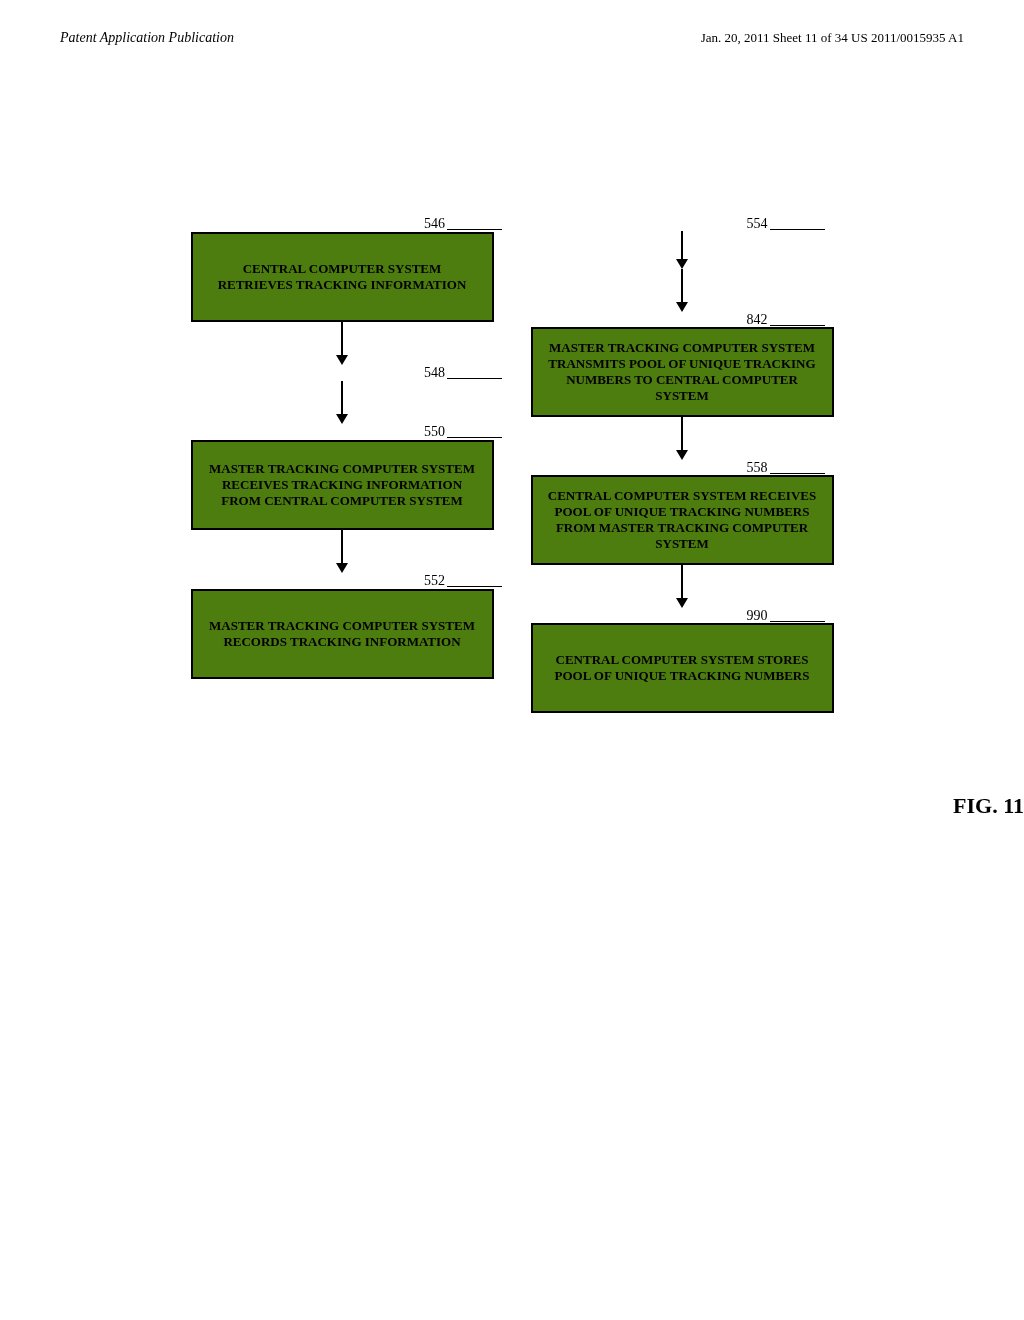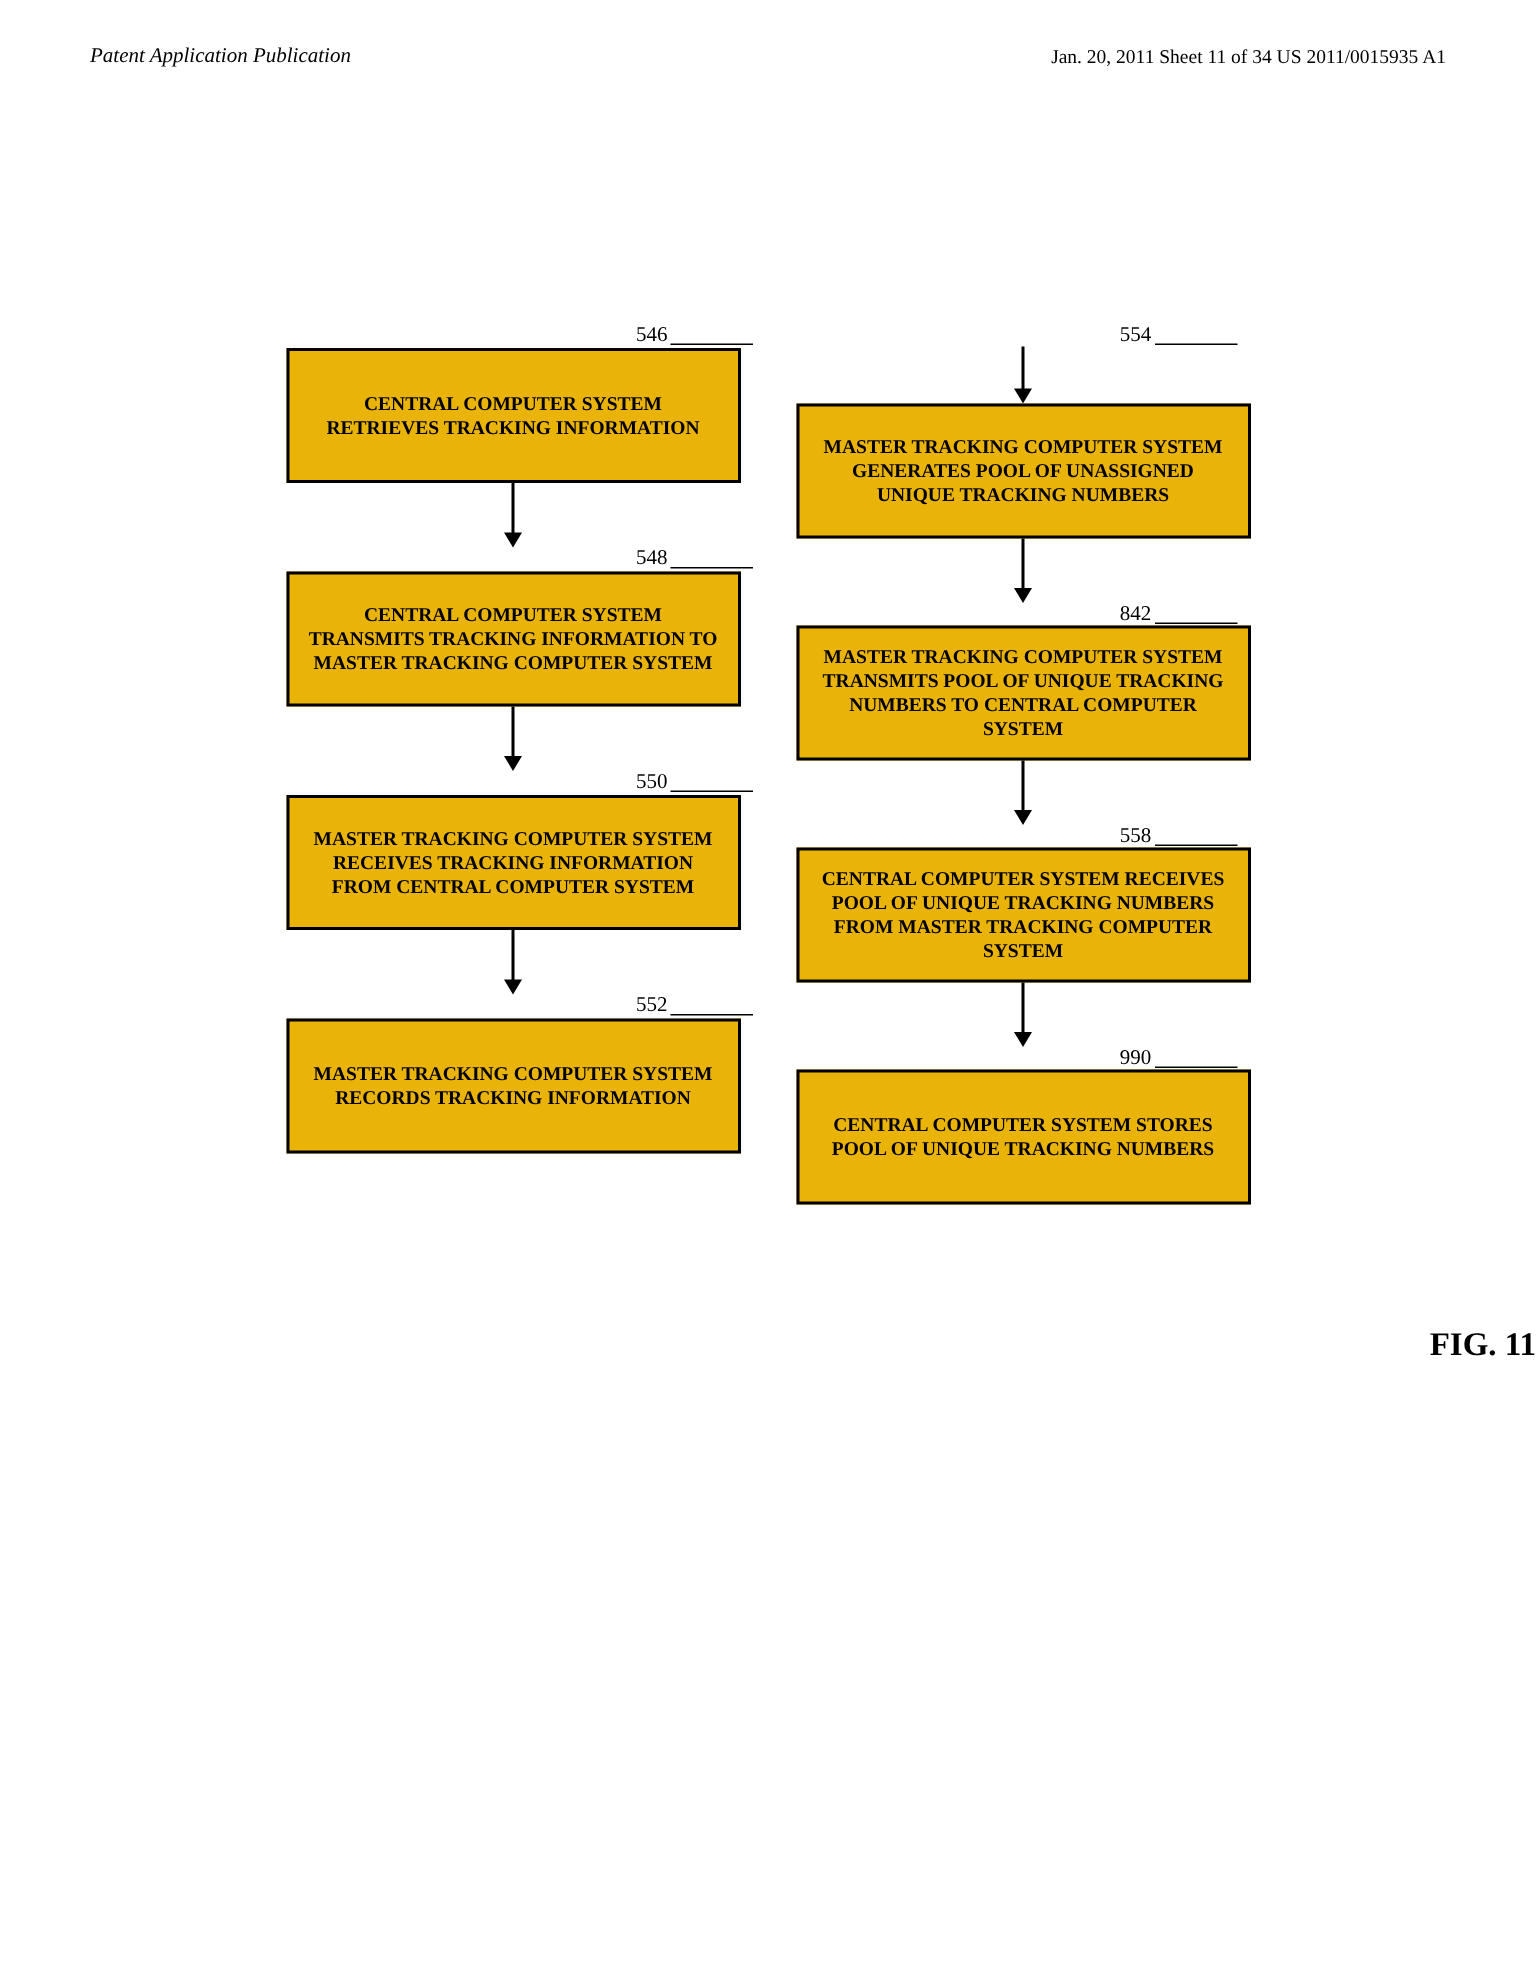--- a/index.html
+++ b/index.html
@@ -59,21 +59,21 @@
       border: 2px solid #000;
       width: 303px;
       min-height: 90px;
       display: flex;
       align-items: center;
       justify-content: center;
       text-align: center;
       font-size: 13px;
       font-weight: bold;
       padding: 10px 12px;
-      background: #eab308;
+      background: #4d7c0f;
       position: relative;
     }
 
     
     .arrow-down {
       width: 2px;
       height: 35px;
       background: #000;
       position: relative;
       margin: 0 auto;
@@ -133,23 +133,20 @@
     <div class="flow-box">
       <span>CENTRAL COMPUTER SYSTEM RETRIEVES TRACKING INFORMATION</span>
     </div>
     <div class="arrow-down"></div>
     <div style="height:8px;"></div>
 
     <div class="num-indicator">
       <span style="font-size:14px;">548</span>
       <div class="tick"></div>
     </div>
-    <div class="flow-box">
-      <span>CENTRAL COMPUTER SYSTEM TRANSMITS TRACKING INFORMATION TO MASTER TRACKING COMPUTER SYSTEM</span>
-    </div>
     <div class="arrow-down"></div>
     <div style="height:8px;"></div>
 
     <div class="num-indicator">
       <span style="font-size:14px;">550</span>
       <div class="tick"></div>
     </div>
     <div class="flow-box">
       <span>MASTER TRACKING COMPUTER SYSTEM RECEIVES TRACKING INFORMATION FROM CENTRAL COMPUTER SYSTEM</span>
     </div>
@@ -172,23 +169,20 @@
       <div style="width:55px;height:0;border-bottom:1.5px solid #000;margin-bottom:2px;margin-left:2px;"></div>
     </div>
 
     <div style="position:relative;width:285px;display:flex;justify-content:center;">
       <div style="width:2px;height:30px;background:#000;position:relative;">
         <div style="position:absolute;bottom:-8px;left:50%;transform:translateX(-50%);border-left:6px solid transparent;border-right:6px solid transparent;border-top:10px solid #000;"></div>
       </div>
     </div>
     <div style="height:8px;"></div>
 
-    <div class="flow-box">
-      <span>MASTER TRACKING COMPUTER SYSTEM GENERATES POOL OF UNASSIGNED UNIQUE TRACKING NUMBERS</span>
-    </div>
     <div class="arrow-down"></div>
     <div style="height:8px;"></div>
 
     <div style="display:flex;align-items:flex-end;width:285px;justify-content:flex-end;margin-bottom:-1px;">
       <span style="font-size:14px;">842</span>
       <div style="width:55px;height:0;border-bottom:1.5px solid #000;margin-bottom:2px;margin-left:2px;"></div>
     </div>
     <div class="flow-box">
       <span>MASTER TRACKING COMPUTER SYSTEM TRANSMITS POOL OF UNIQUE TRACKING NUMBERS TO CENTRAL COMPUTER SYSTEM</span>
     </div>

